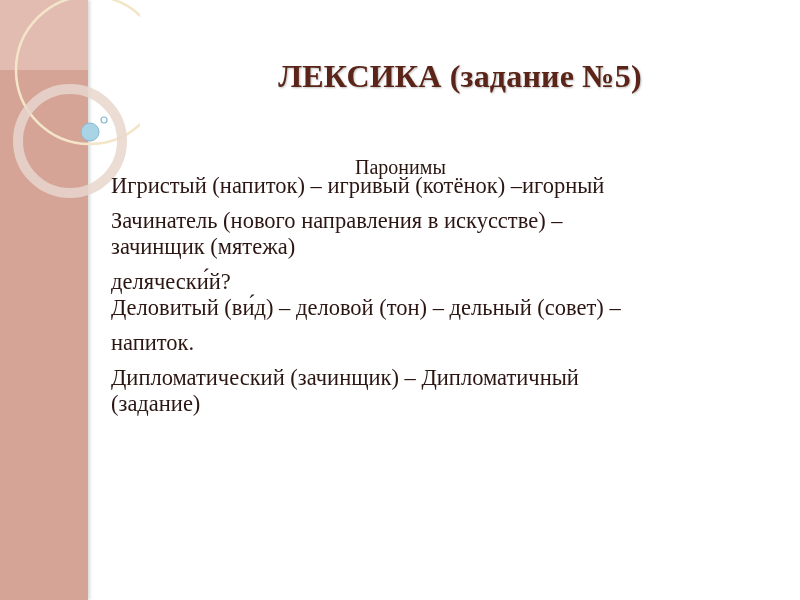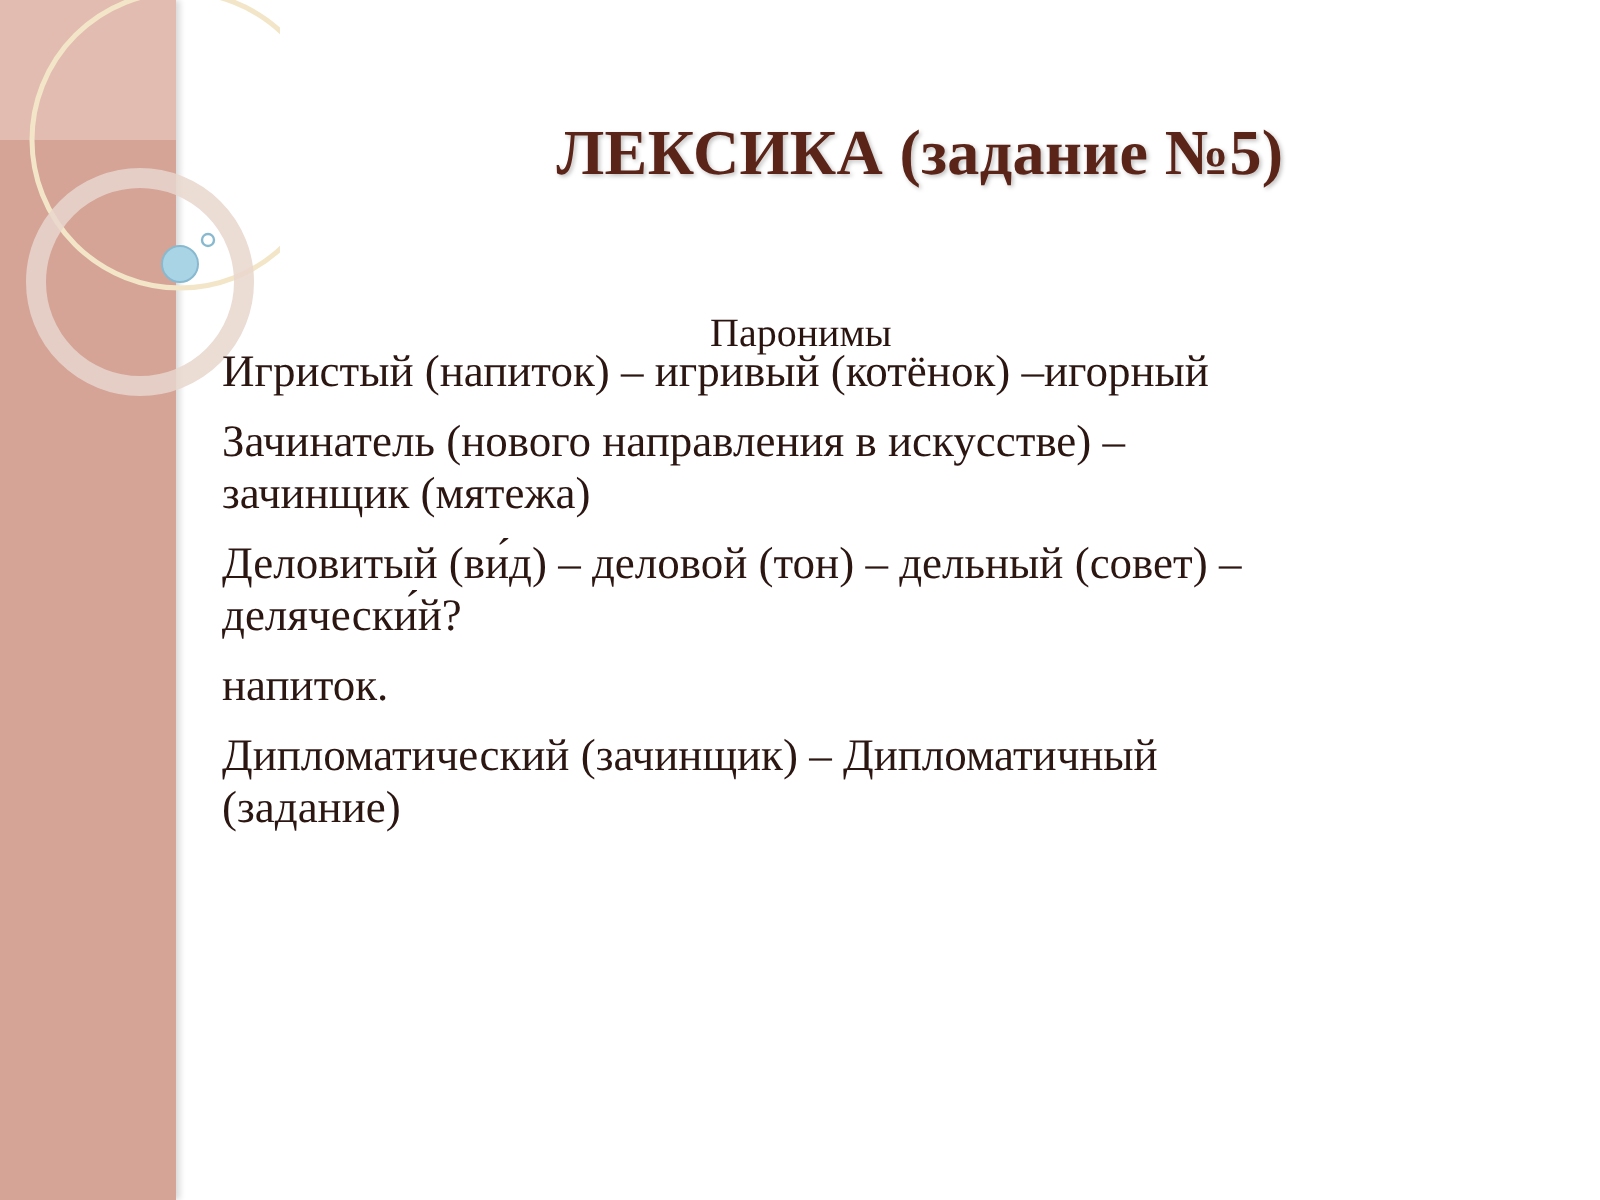--- a/index.html
+++ b/index.html
@@ -31,22 +31,22 @@
 
 <div class="body">
   <div class="para">
     <div>Игристый (напиток) – игривый (котёнок) –игорный</div>
   </div>
   <div class="para">
     <div>Зачинатель  (нового направления в искусстве) –</div>
     <div>зачинщик (мятежа)</div>
   </div>
   <div class="para">
+    <div>делячески́й?</div>
     <div>Деловитый  (ви́д) – деловой  (тон) – дельный  (совет) –</div>
-    <div>делячески́й?</div>
   </div>
   <div class="para">
     <div>напиток.</div>
   </div>
   <div class="para">
     <div>Дипломатический (зачинщик) – Дипломатичный</div>
     <div>(задание)</div>
   </div>
 </div>
 

